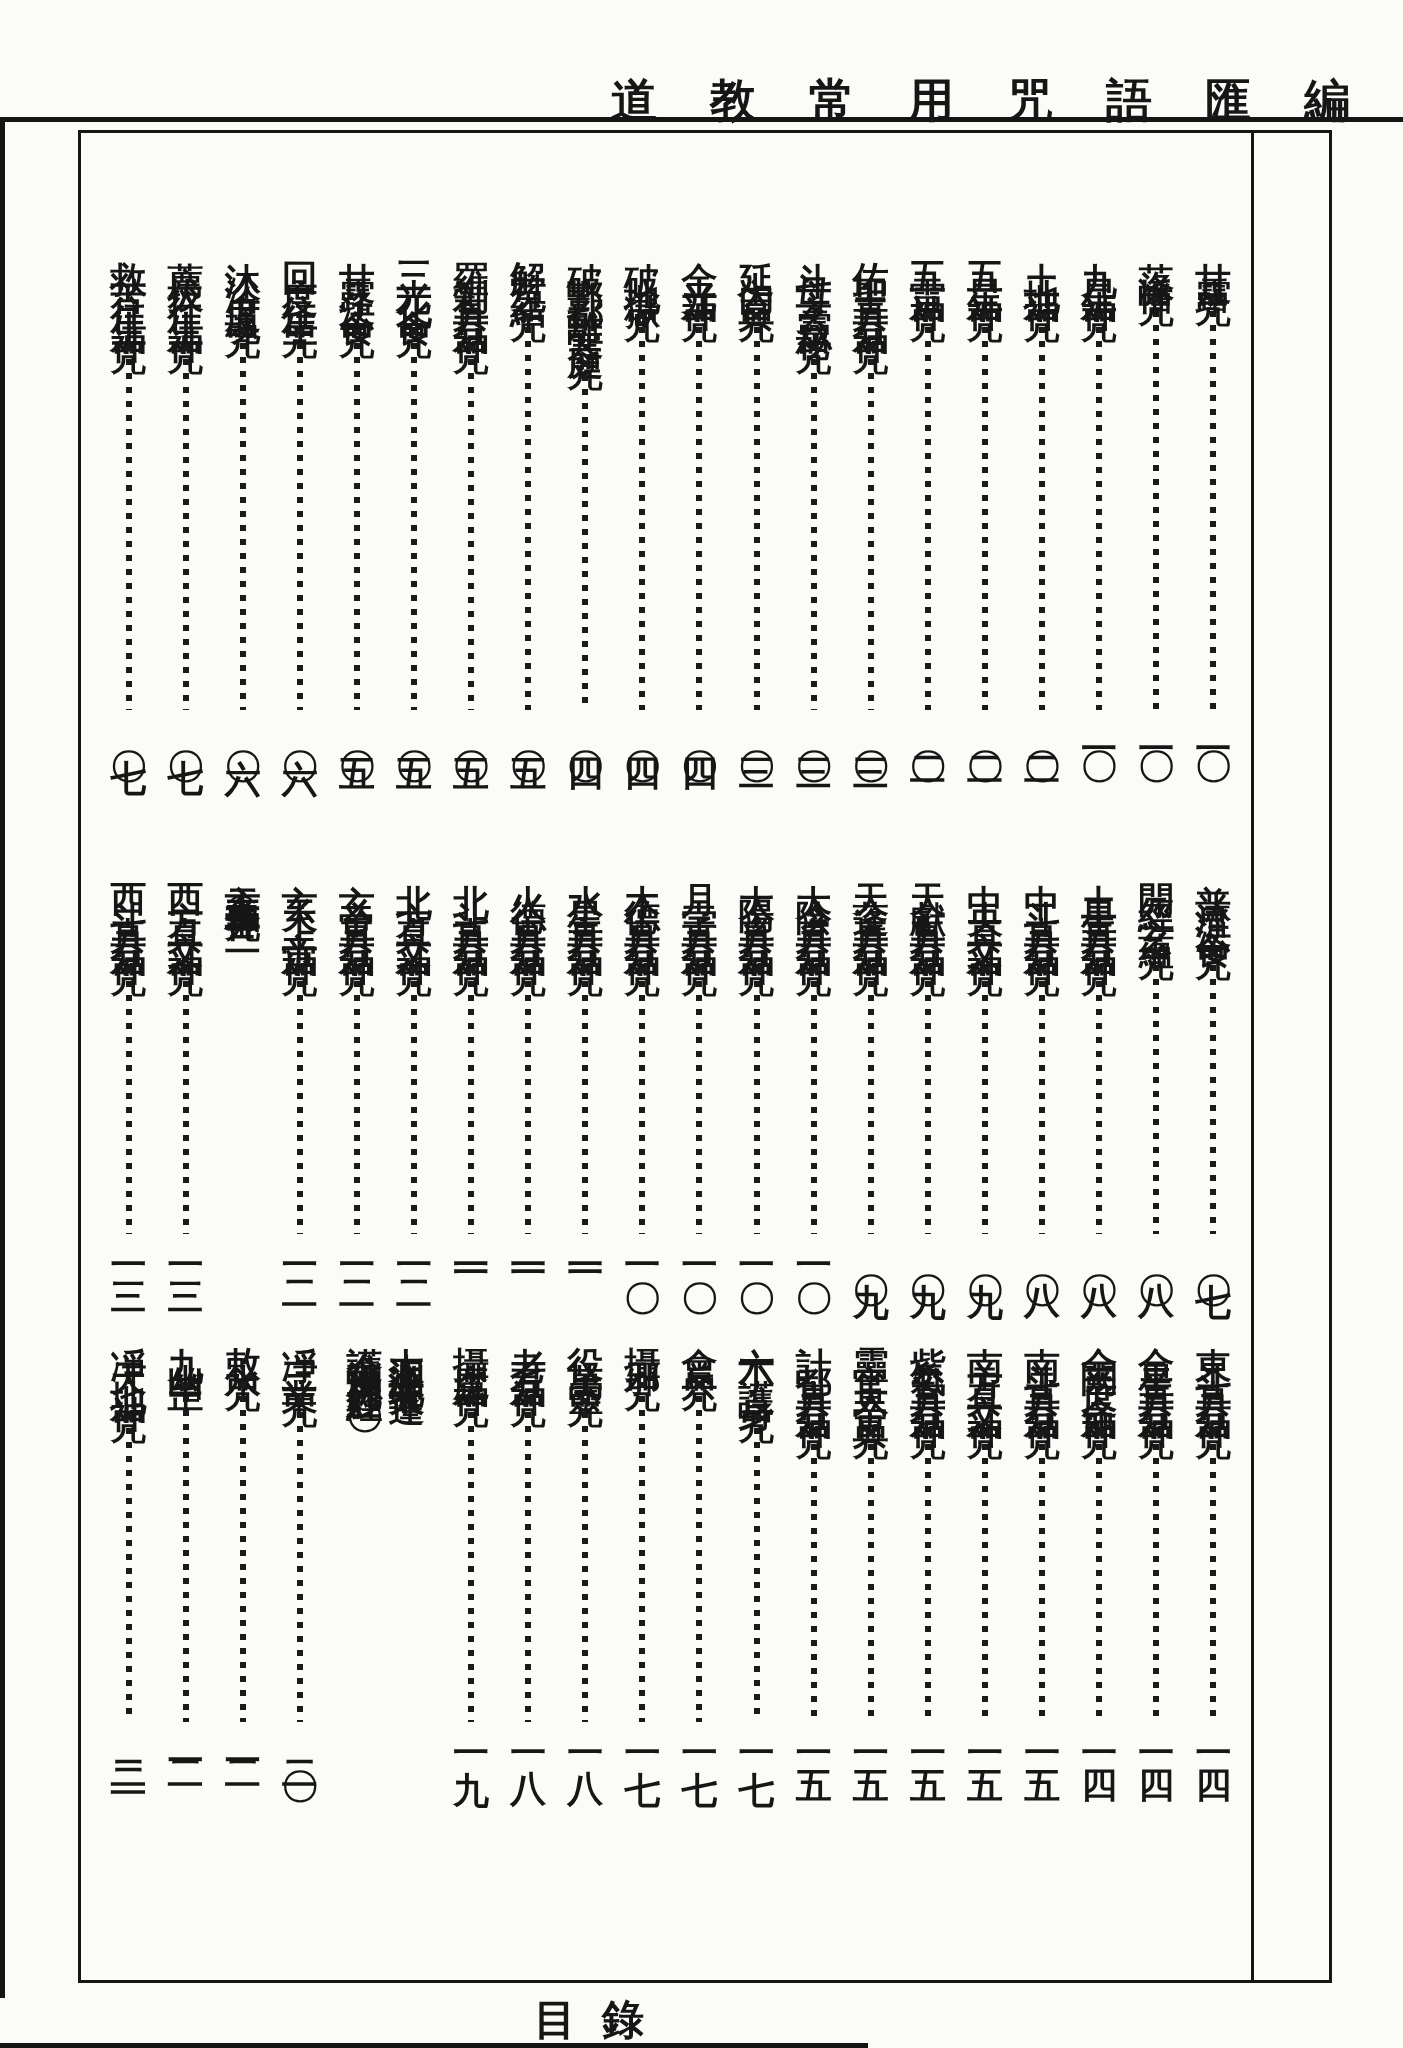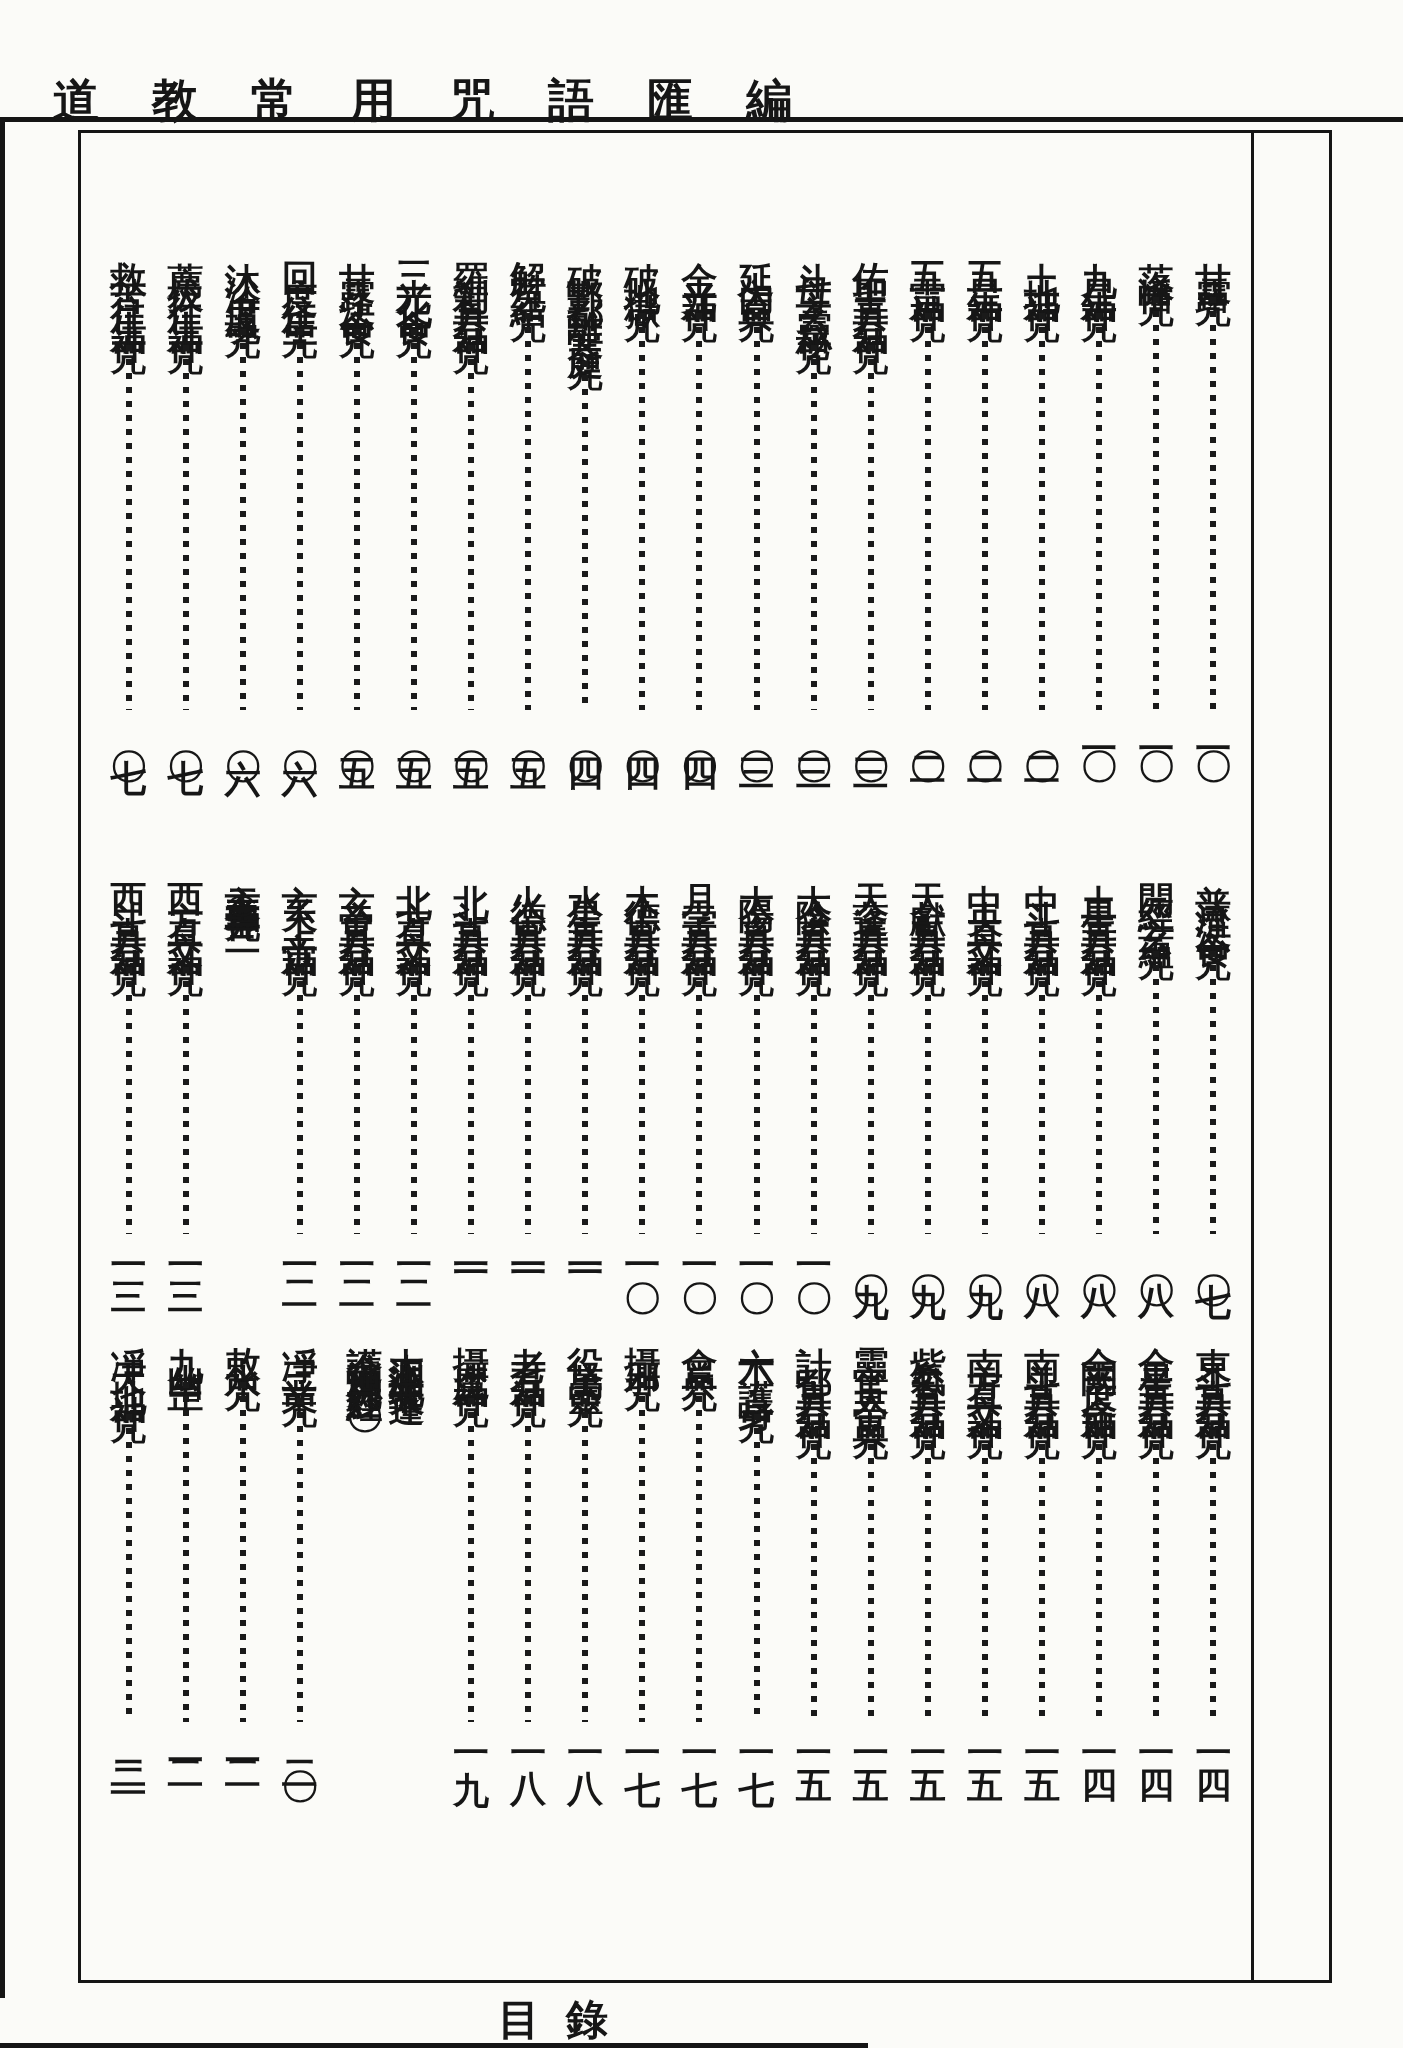--- a/index.html
+++ b/index.html
@@ -9,24 +9,24 @@
     font-family:"Liberation Serif","DejaVu Serif",serif;
     overflow:hidden;
   }
   .top-rule{position:absolute;left:0;top:117px;width:1403px;height:5px;background:#151515;}
   .left-edge{position:absolute;left:0;top:117px;width:5px;height:1881px;background:#151515;}
   .bottom-edge{position:absolute;left:0;top:2043px;width:868px;height:5px;background:#151515;}
   .frame{position:absolute;left:78px;top:130px;width:1254px;height:1853px;
          border:3px solid #151515;box-sizing:border-box;}
   .frame-divider{position:absolute;left:1251px;top:130px;width:3px;height:1853px;background:#151515;}
 
-  .header{position:absolute;top:70px;left:0;width:1403px;text-align:left;
+  .header{position:absolute;top:70px;left:0;width:1403px;text-align:right;
           font-size:46px;font-weight:600;letter-spacing:53px;text-indent:53px;white-space:nowrap;}
   .footer{position:absolute;top:1992px;left:0;width:1106px;text-align:center;
-          font-size:42px;font-weight:600;letter-spacing:26px;text-indent:26px;}
+          font-size:42px;font-weight:600;letter-spacing:26px;text-indent:26px;padding-left:36px;}
 
   .band{position:absolute;left:100px;width:1142px;
         display:flex;flex-direction:row-reverse;justify-content:space-between;}
   .band-1{top:233px;height:505px;}
   .band-2{top:855px;height:407px;}
   .band-3{top:1318px;height:432px;}
 
   .entry{width:57px;display:flex;flex-direction:column;align-items:center;}
   .vtext{writing-mode:vertical-rl;text-orientation:mixed;line-height:1;}
   .title{font-size:36px;font-weight:600;letter-spacing:16px;}

